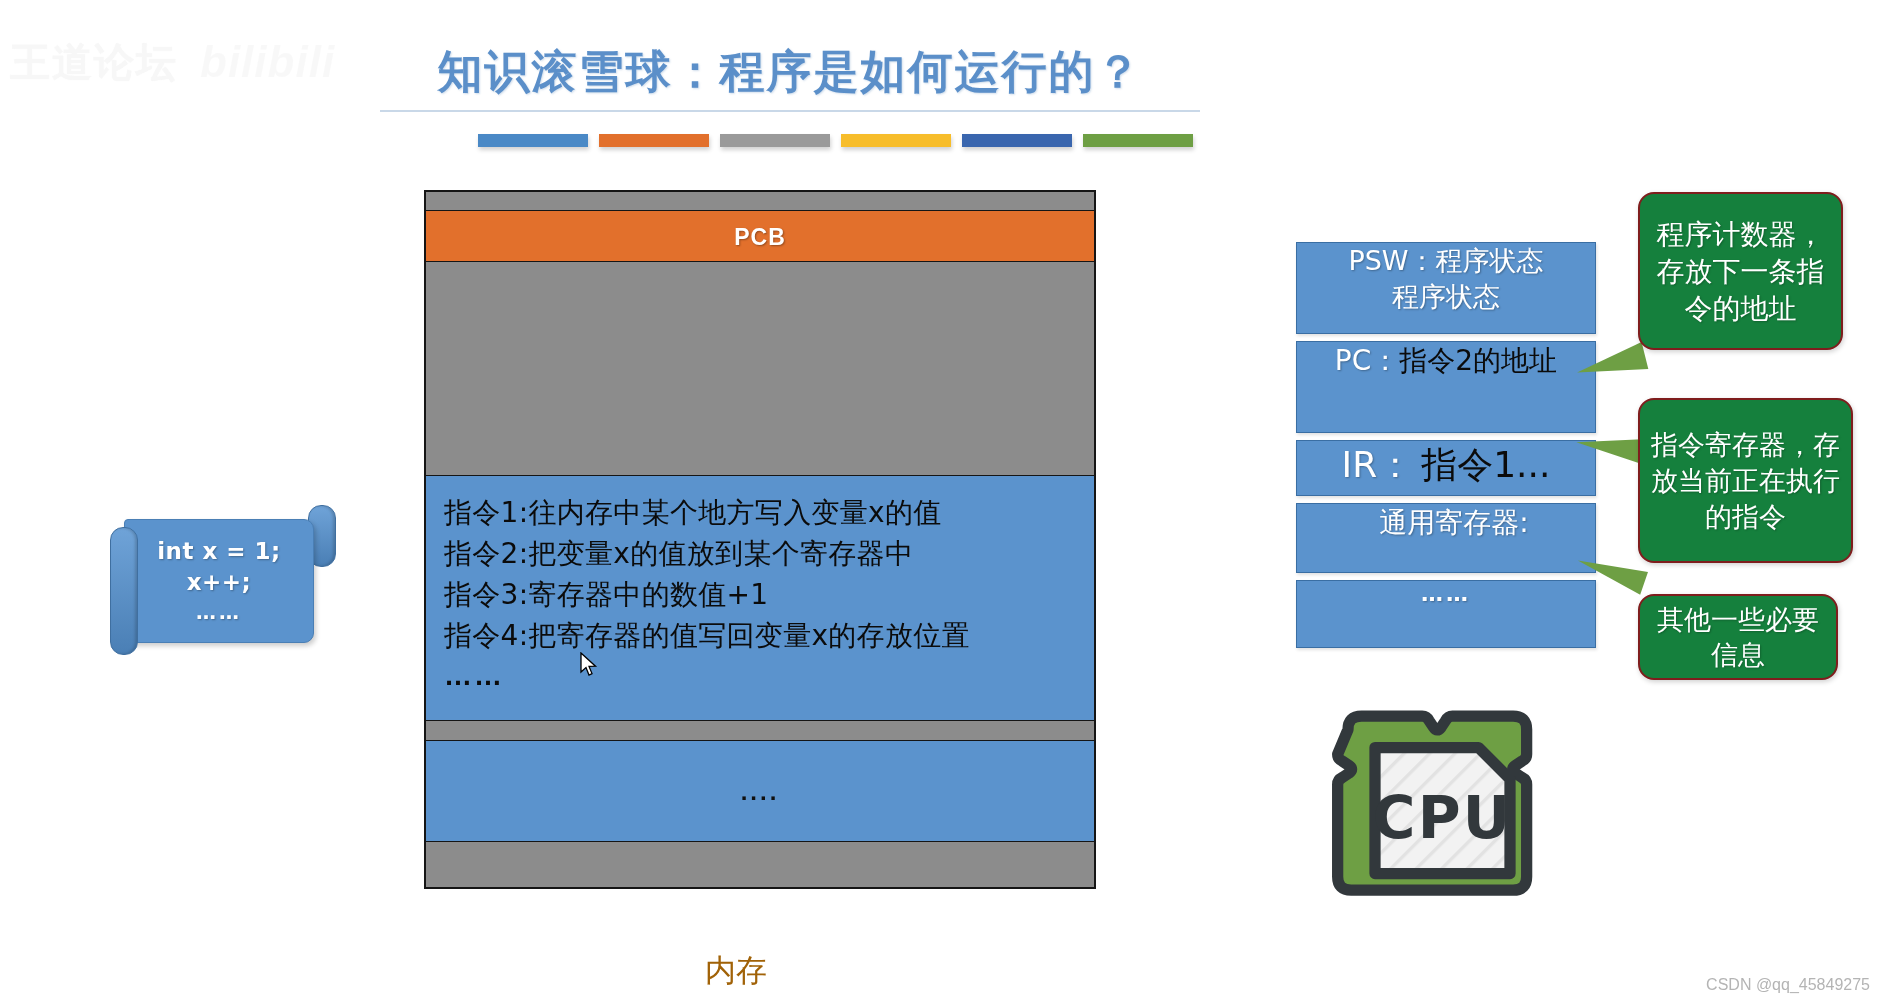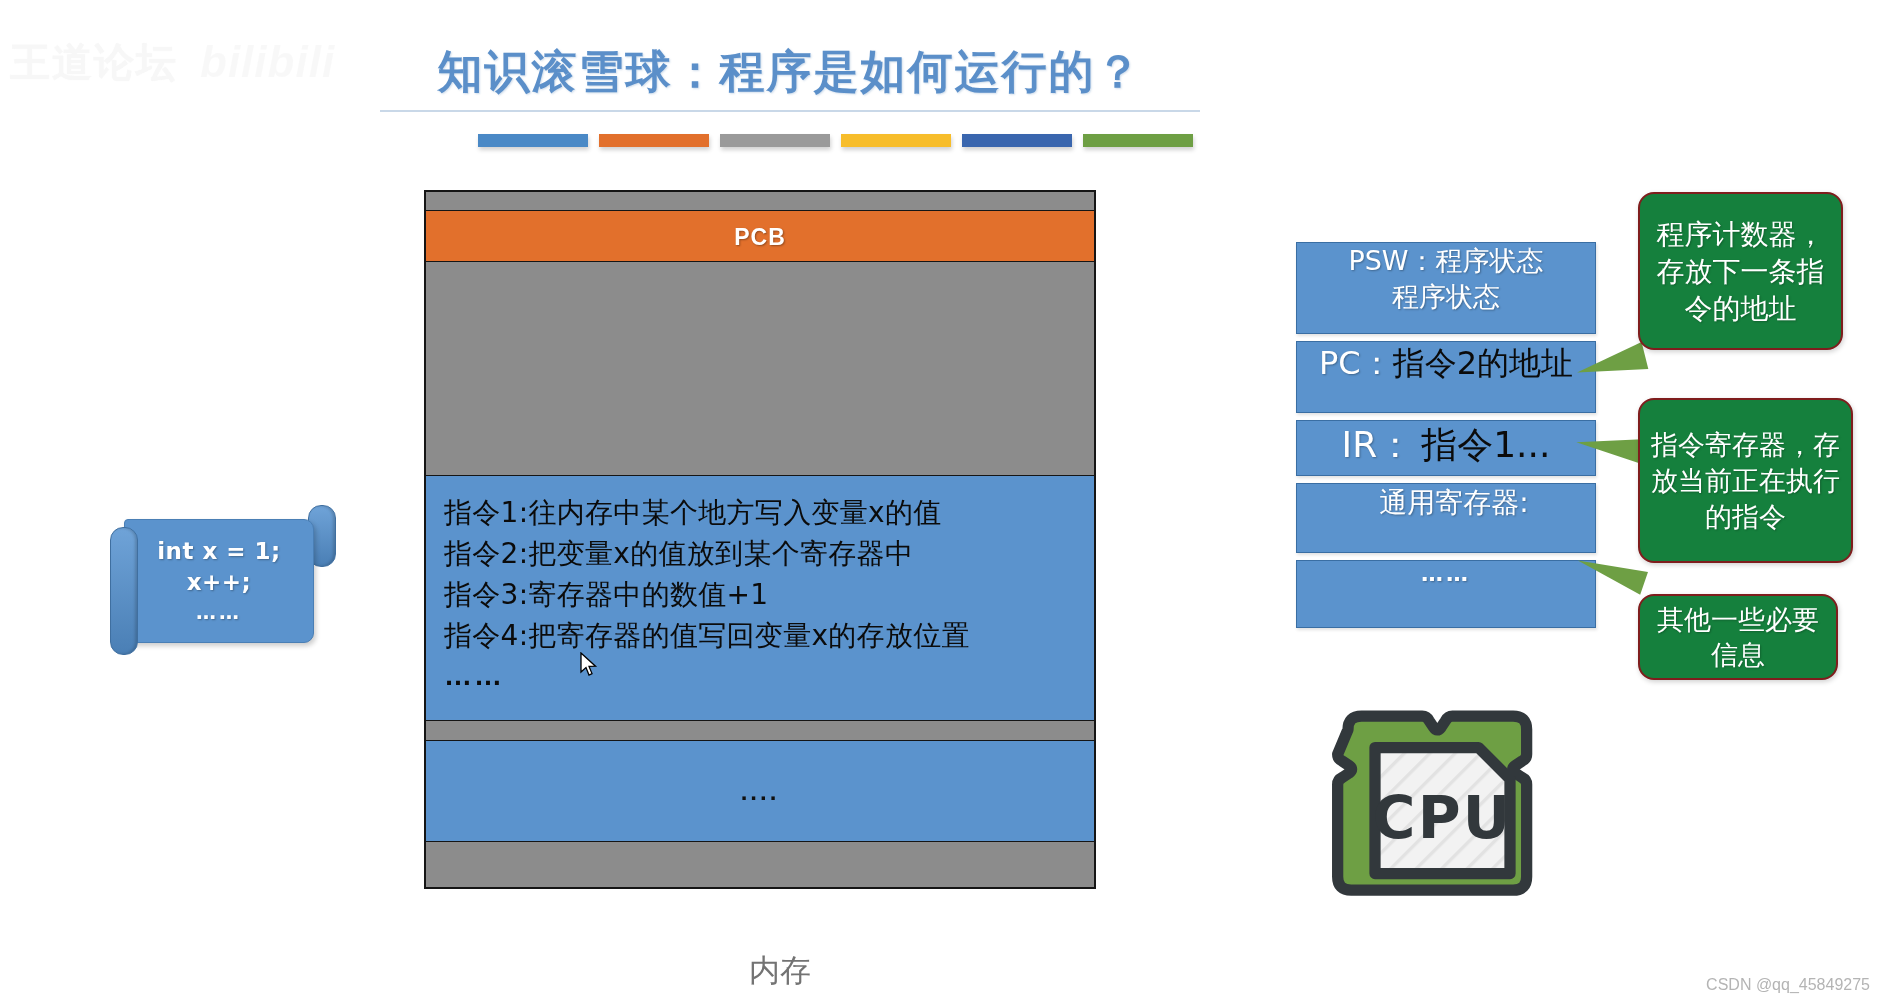--- a/index.html
+++ b/index.html
@@ -136,27 +136,27 @@
   }
   #mem-dots .dots-inner {
     font-size: 24px;
     font-weight: bold;
     color: #101010;
     letter-spacing: 3px;
     line-height: 101px;
   }
   #mem-caption {
     position: absolute;
-    left: 444px;
+    left: 400px;
     top: 950px;
     width: 672px;
     text-align: center;
     font-family: "DejaVu Sans", "Liberation Sans", sans-serif;
     font-size: 31px;
-    color: #737373;
+    color: #a16207;
   }
 
   
   #code-scroll {
     position: absolute;
     left: 120px;
     top: 519px;
     width: 200px;
     height: 128px;
   }
@@ -220,21 +220,21 @@
     border: 1.5px solid #3a6ea3;
     margin-bottom: 7px;
     display: flex;
     align-items: flex-start;
     justify-content: center;
     text-align: center;
     font-family: "DejaVu Sans", "Liberation Sans", sans-serif;
     box-shadow: 1px 2px 3px rgba(0,0,0,0.12);
   }
   #reg-psw  { height: 92px; font-size: 27px; color:#ffffff; line-height: 36px; text-shadow: 1px 1px 2px rgba(0,0,0,0.3); }
-  #reg-pc   { height: 72px; font-size: 32px; }
+  #reg-pc   { height: 92px; font-size: 28px; }
   #reg-ir   { height: 56px; font-size: 36px; gap: 8px; }
   #reg-gp   { height: 70px; font-size: 28px; color:#ffffff; text-shadow: 1px 1px 2px rgba(0,0,0,0.3); justify-content:flex-start; padding-left: 16px; }
   #reg-etc  { height: 68px; font-size: 22px; font-weight: bold; color:#ffffff; letter-spacing: 3px; align-items: flex-end; padding-bottom: 8px; text-shadow: 1px 1px 2px rgba(0,0,0,0.3); }
   .reg-key  { color: #ffffff; text-shadow: 1px 1px 2px rgba(0,0,0,0.3); }
   .reg-val  { color: #0b0b0b; }
 
   
   .callout {
     position: absolute;
     box-sizing: border-box;

